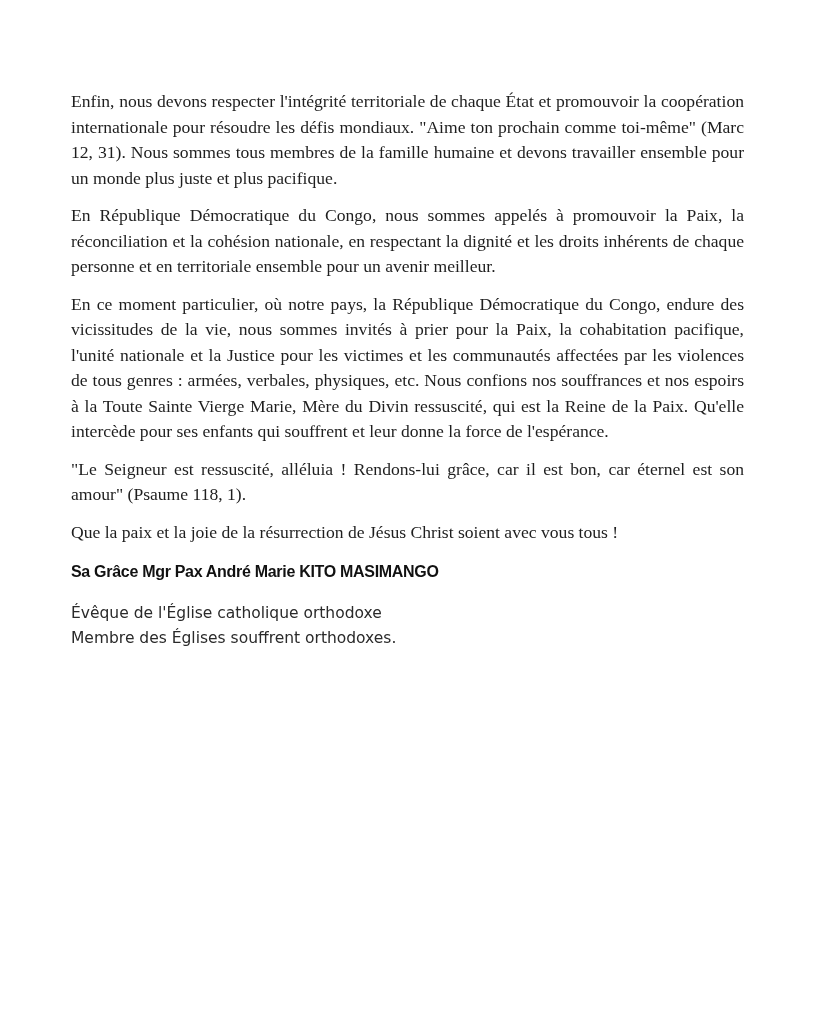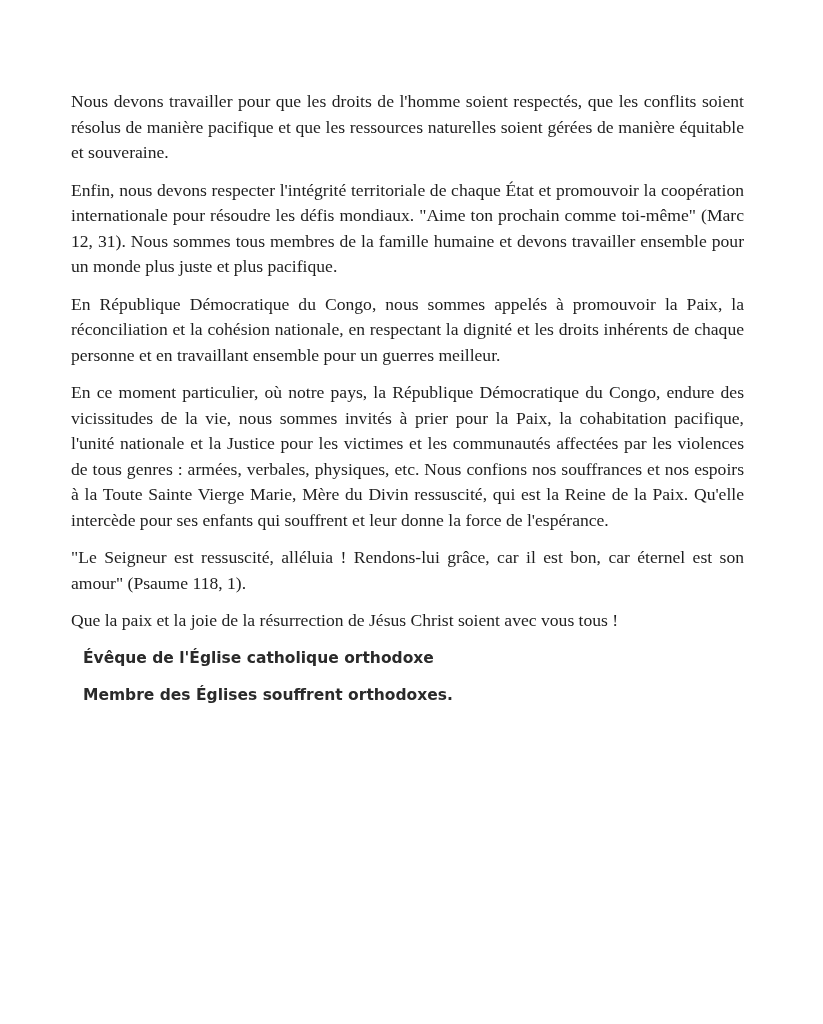--- a/index.html
+++ b/index.html
@@ -22,36 +22,35 @@
   .para.left { text-align: left; }
   .signature-name {
     margin: 14px 0 16px 0;
     font-family: "Liberation Sans", sans-serif;
     font-weight: bold;
     font-size: 16px;
     letter-spacing: -0.3px;
     color: #111111;
   }
   .signature-line {
-    margin: 12px;
+    margin: 0;
     font-family: "DejaVu Sans", sans-serif;
     font-size: 15.5px;
     line-height: 25px;
     color: #2a2a2a;
-    font-weight: bold;
   }
 </style>
 </head>
 <body>
 
 <div class="page">
-  <p class="para">Nous devons travailler pour que les droits de l'homme soient respectés, que les conflits soient résolus de manière pacifique et que les ressources naturelles soient gérées de manière équitable et souveraine.</p>
   <p class="para">Enfin, nous devons respecter l'intégrité territoriale de chaque État et promouvoir la coopération internationale pour résoudre les défis mondiaux. "Aime ton prochain comme toi-même" (Marc 12, 31). Nous sommes tous membres de la famille humaine et devons travailler ensemble pour un monde plus juste et plus pacifique.</p>
-  <p class="para">En République Démocratique du Congo, nous sommes appelés à promouvoir la Paix, la réconciliation et la cohésion nationale, en respectant la dignité et  les droits inhérents de chaque personne et en travaillant ensemble pour un guerres meilleur.</p>
+  <p class="para">En République Démocratique du Congo, nous sommes appelés à promouvoir la Paix, la réconciliation et la cohésion nationale, en respectant la dignité et  les droits inhérents de chaque personne et en territoriale ensemble pour un avenir meilleur.</p>
   <p class="para">En ce moment particulier, où notre pays, la République Démocratique du Congo, endure des vicissitudes de la vie, nous sommes invités à prier pour la Paix, la cohabitation pacifique, l'unité nationale et la Justice pour les victimes et les communautés affectées par les violences de tous genres : armées, verbales, physiques, etc. Nous confions nos souffrances et nos espoirs à la Toute Sainte Vierge Marie, Mère du Divin ressuscité, qui est la Reine de la Paix. Qu'elle intercède pour ses enfants qui souffrent et leur donne la force de l'espérance.</p>
   <p class="para">"Le Seigneur est ressuscité, alléluia ! Rendons-lui grâce, car il est bon, car éternel est son amour" (Psaume 118, 1).</p>
   <p class="para left">Que la paix et la joie de la résurrection de Jésus Christ soient avec vous tous !</p>
 
   <div>
+    <p class="signature-name">Sa Grâce Mgr Pax André Marie KITO MASIMANGO</p>
     <p class="signature-line">Évêque de l'Église catholique orthodoxe</p>
     <p class="signature-line">Membre des Églises souffrent orthodoxes.</p>
   </div>
 </div>
 
 </body></html>

